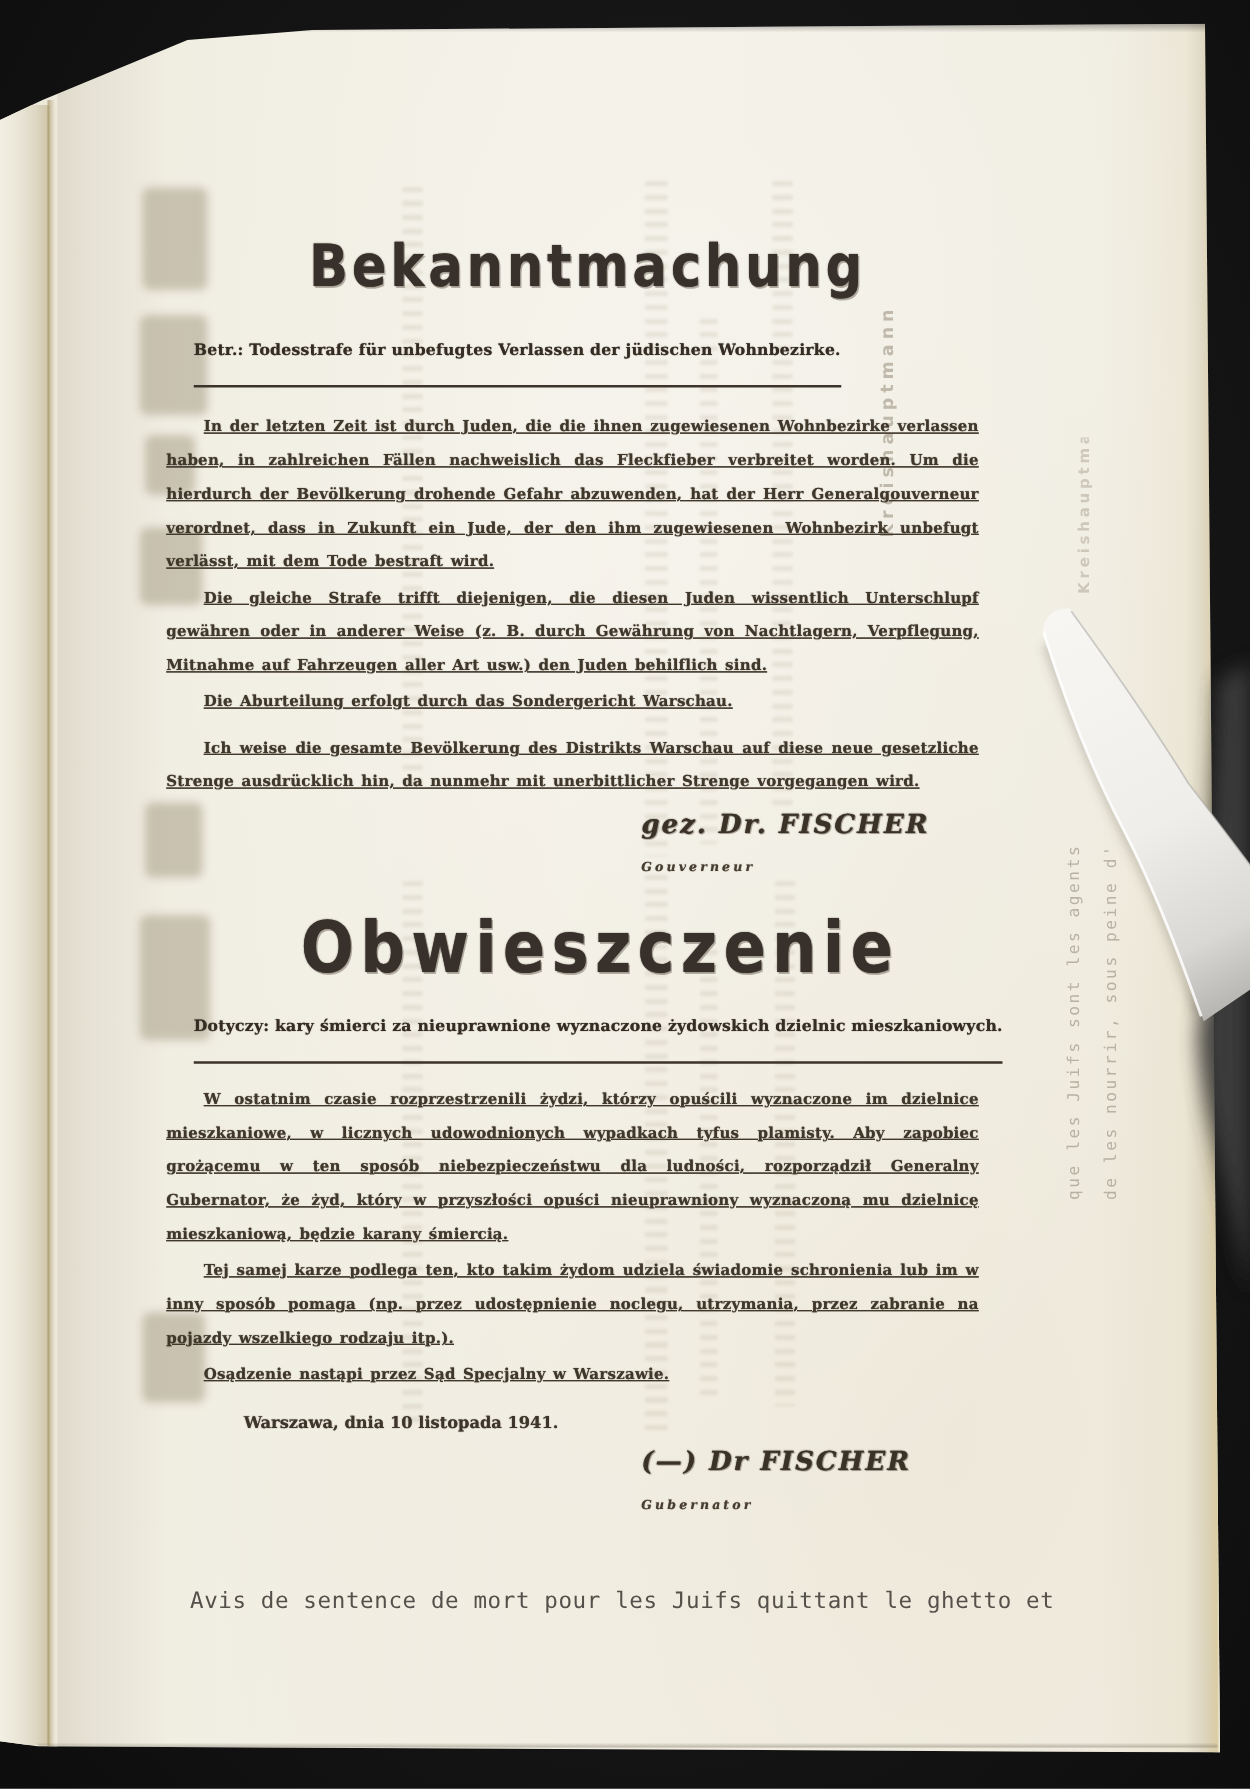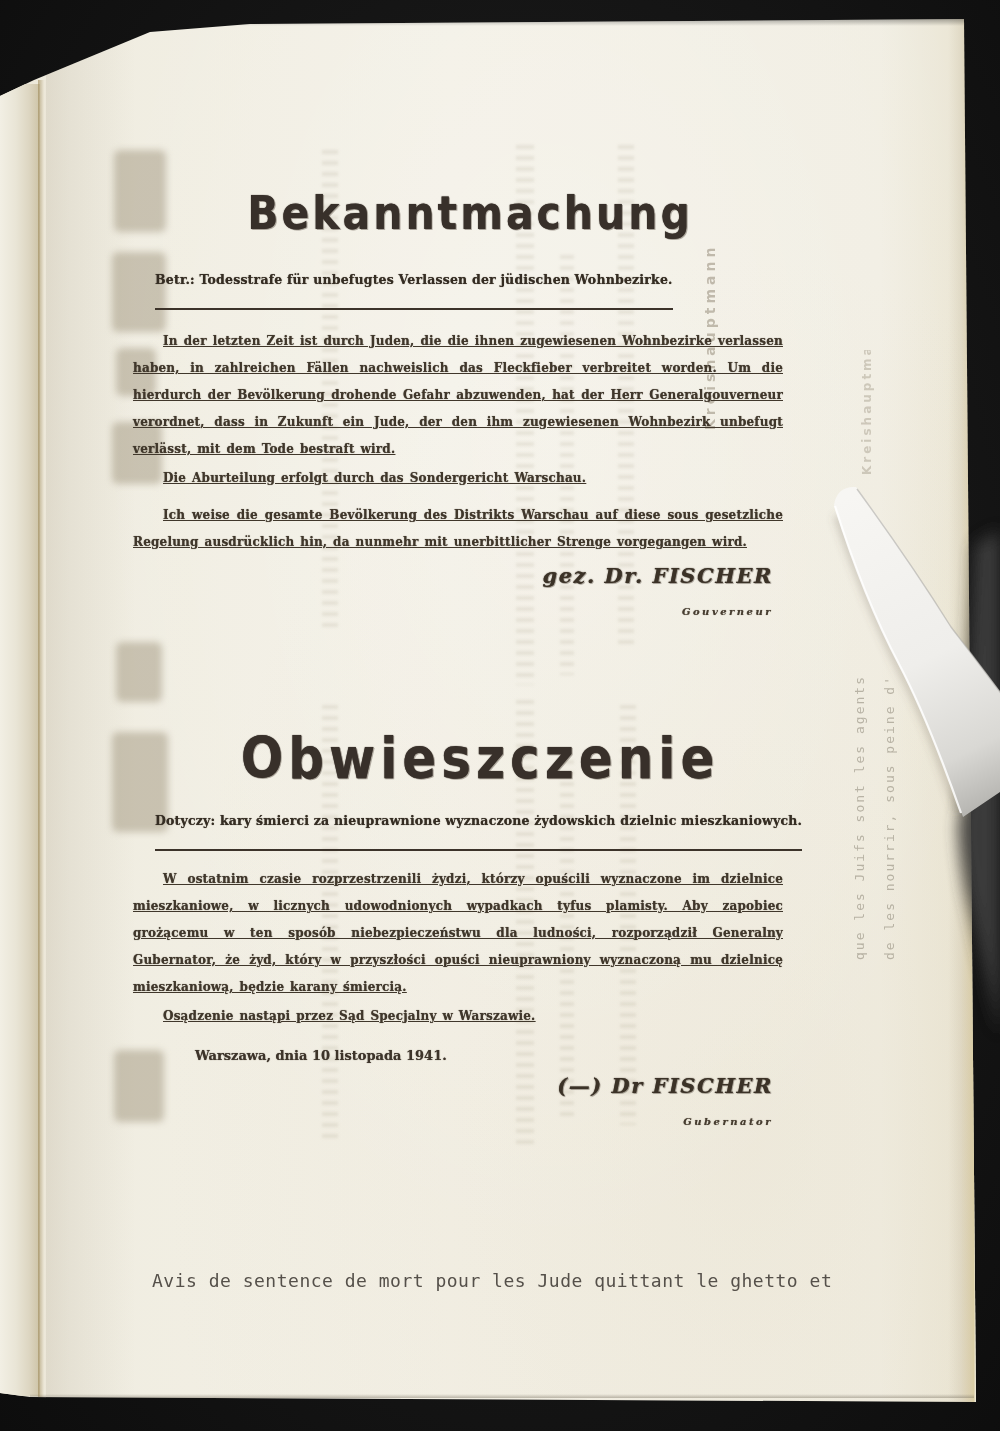--- a/index.html
+++ b/index.html
@@ -63,21 +63,21 @@
     text-align:justify;text-indent:30px;letter-spacing:.2px;word-spacing:1.5px;
     text-shadow:0 0 .9px rgba(64,55,43,.85);
     text-decoration:underline;
   }
   .flow p.gap-after{margin-bottom:10px;}
   .dateline{
     margin:16px 0 0 62px;
     font:700 13px/20px "DejaVu Serif", serif;color:#3d342a;
     text-shadow:0 0 .9px rgba(61,52,42,.85);
   }
-  .sigblock{width:260px;margin:8px 10px 0 auto;text-align:right;}
+  .sigblock{width:260px;margin:8px 10px 0 auto;text-align:left;}
   .signame{
     font:700 italic 21px/24px "DejaVu Serif", serif;color:#3b3227;letter-spacing:1.5px;
     text-shadow:0 0 1.2px rgba(59,50,39,.95), 1px 1px 0 rgba(59,50,39,.3);
   }
   .sigtitle{
     font:700 italic 10px/14px "DejaVu Serif", serif;color:#473d30;letter-spacing:2.5px;
     text-shadow:0 0 .8px rgba(71,61,48,.8);margin-top:17px;
   }
   .caption{
     position:absolute;left:152px;top:1262px;width:720px;
@@ -118,44 +118,46 @@
   <div class="ghost-vert" style="left:860px;top:350px;height:125px;font-size:12px;letter-spacing:3px;opacity:.7">Kreishauptmann</div>
   <div class="ghost-vert mono" style="left:852px;top:545px;height:415px;font-size:13px;letter-spacing:2px">que les Juifs sont les agents</div>
   <div class="ghost-vert mono" style="left:882px;top:560px;height:400px;font-size:13px;letter-spacing:2px">de les nourrir, sous peine d'</div>
 
   <div class="big-title" style="left:150px;top:190px;width:640px;font-size:41px;letter-spacing:3px">Bekanntmachung</div>
 
   <div class="subject" style="left:155px;top:272px">Betr.: Todesstrafe für unbefugtes Verlassen der jüdischen Wohnbezirke.</div>
 
   <div class="flow" style="left:133px;top:328px">
     <p>In der letzten Zeit ist durch Juden, die die ihnen zugewiesenen Wohnbezirke verlassen haben, in zahlreichen Fällen nachweislich das Fleckfieber verbreitet worden. Um die hierdurch der Bevölkerung drohende Gefahr abzuwenden, hat der Herr Generalgouverneur verordnet, dass in Zukunft ein Jude, der den ihm zugewiesenen Wohnbezirk unbefugt verlässt, mit dem Tode bestraft wird.</p>
+    <p>Die gleiche Strafe trifft diejenigen, die diesen Juden wissentlich Unterschlupf gewähren oder in anderer Weise (z. B. durch Gewährung von Nachtlagern, Verpflegung, Mitnahme auf Fahrzeugen aller Art usw.) den Juden behilflich sind.</p>
     <p class="gap-after">Die Aburteilung erfolgt durch das Sondergericht Warschau.</p>
-    <p>Ich weise die gesamte Bevölkerung des Distrikts Warschau auf diese sous gesetzliche Regelung ausdrücklich hin, da nunmehr mit unerbittlicher Strenge vorgegangen wird.</p>
+    <p>Ich weise die gesamte Bevölkerung des Distrikts Warschau auf diese neue gesetzliche Strenge ausdrücklich hin, da nunmehr mit unerbittlicher Strenge vorgegangen wird.</p>
     <div class="sigblock">
       <div class="signame">gez. Dr. FISCHER</div>
       <div class="sigtitle">Gouverneur</div>
     </div>
   </div>
 
   <div class="big-title" style="left:150px;top:730px;width:660px;font-size:50px;letter-spacing:5px">Obwieszczenie</div>
 
   <div class="subject" style="left:155px;top:813px">Dotyczy: kary śmierci za nieuprawnione wyznaczone żydowskich dzielnic mieszkaniowych.</div>
 
   <div class="flow" style="left:133px;top:866px">
     <p>W ostatnim czasie rozprzestrzenili żydzi, którzy opuścili wyznaczone im dzielnice mieszkaniowe, w licznych udowodnionych wypadkach tyfus plamisty. Aby zapobiec grożącemu w ten sposób niebezpieczeństwu dla ludności, rozporządził Generalny Gubernator, że żyd, który w przyszłości opuści nieuprawniony wyznaczoną mu dzielnicę mieszkaniową, będzie karany śmiercią.</p>
+    <p>Tej samej karze podlega ten, kto takim żydom udziela świadomie schronienia lub im w inny sposób pomaga (np. przez udostępnienie noclegu, utrzymania, przez zabranie na pojazdy wszelkiego rodzaju itp.).</p>
     <p class="gap-after">Osądzenie nastąpi przez Sąd Specjalny w Warszawie.</p>
     <div class="dateline">Warszawa, dnia 10 listopada 1941.</div>
     <div class="sigblock">
       <div class="signame">(—) Dr FISCHER</div>
       <div class="sigtitle">Gubernator</div>
     </div>
   </div>
 
   <div class="caption">
-    <div>Avis de sentence de mort pour les Jude quittant le ghetto et</div>
+    <div>Avis de sentence de mort pour les Juifs quittant le ghetto et</div>
   </div>
 
 </div>
 
 <svg class="tool-svg" width="1000" height="1431" viewBox="0 0 1000 1431">
   <defs>
     <linearGradient id="bladeGrad" x1="840" y1="500" x2="1020" y2="860" gradientUnits="userSpaceOnUse">
       <stop offset="0" stop-color="#f7f6f3"></stop>
       <stop offset="0.45" stop-color="#efeeeb"></stop>
       <stop offset="0.7" stop-color="#d9d8d4"></stop>

